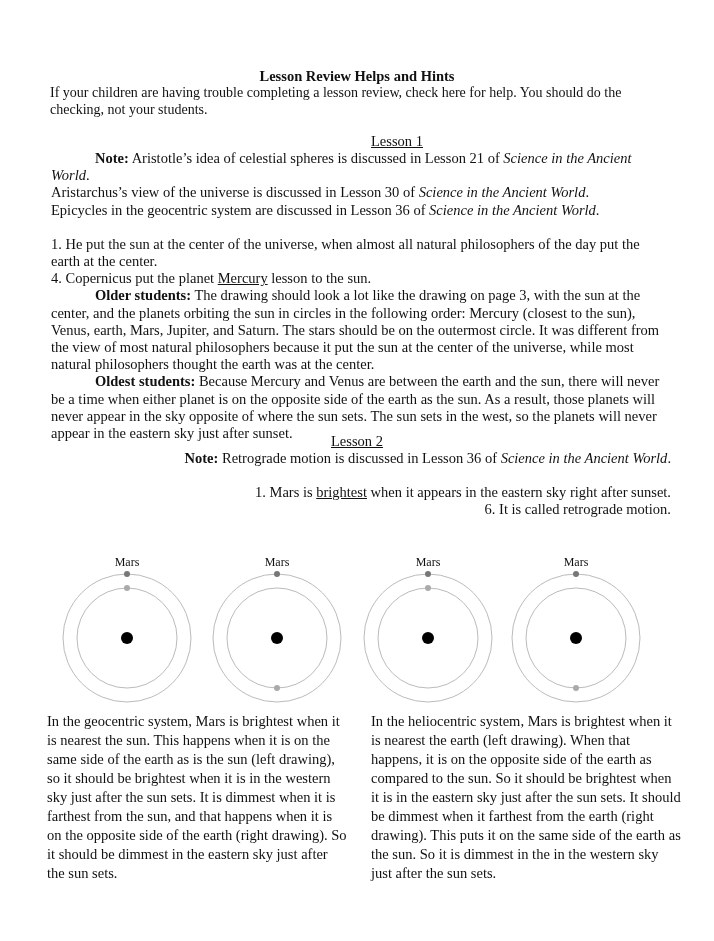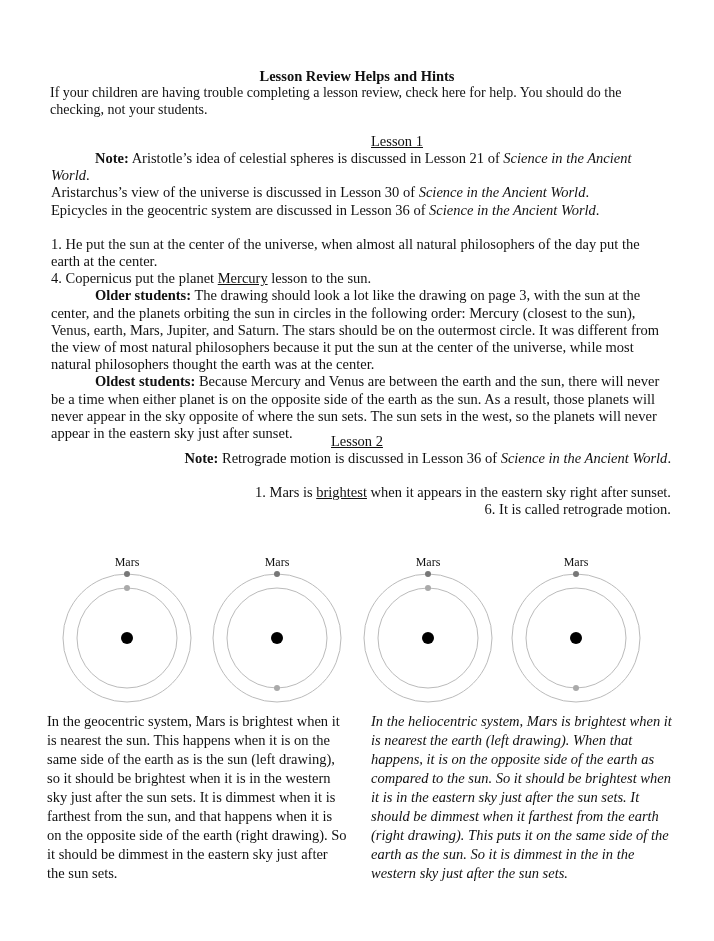--- a/index.html
+++ b/index.html
@@ -17,21 +17,21 @@
   .lesson-head span { text-decoration: underline; }
   .u { text-decoration: underline; }
   b { font-weight: bold; margin-left: 44px; }
   i { font-style: italic; }
   p { margin: 0; }
   .gap { height: 17px; }
   .diagrams { position: absolute; left: 0; top: 548px; width: 662px; height: 165px; }
   .diagrams svg { position: absolute; left: 0; top: 0; }
   .col { position: absolute; top: 712px; width: 300px; font-size: 14.5px; line-height: 19px; }
   .col-left { left: 47px; }
-  .col-right { left: 371px; width: 310px; font-style: italic; }
+  .col-right { left: 371px; width: 310px; }
 </style>
 </head>
 <body>
 
 <div class="page">
 
 
   <div class="title">Lesson Review Helps and Hints</div>
   <div class="intro">If your children are having trouble completing a lesson review, check here for help.  You should do the checking, not your students.</div>
 

